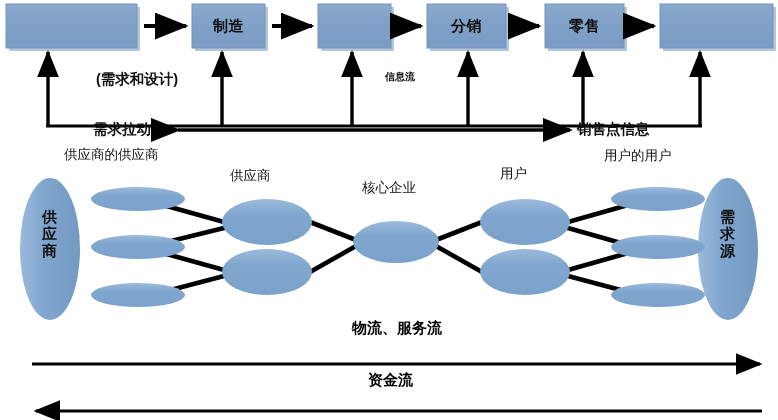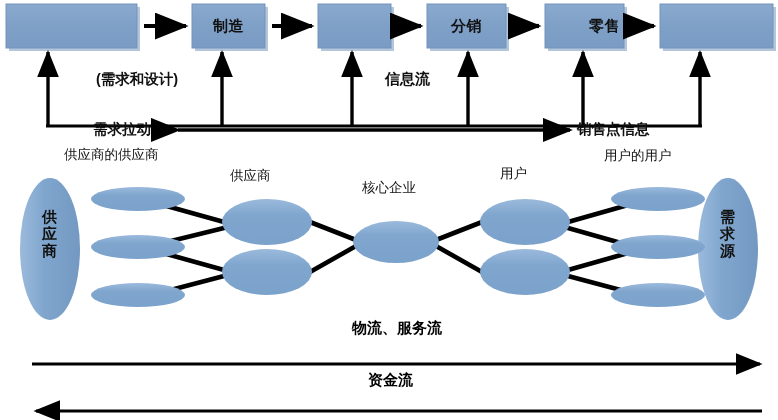--- a/index.html
+++ b/index.html
@@ -145,24 +145,24 @@
       <ellipse cx="658" cy="247" rx="47" ry="12" fill="url(#ellgrad)"></ellipse>
       <ellipse cx="658" cy="295" rx="47" ry="12" fill="url(#ellgrad)"></ellipse>
     </g>
 
     <line x1="32" y1="364" x2="760" y2="364" stroke="#000" stroke-width="3.2" marker-end="url(#ahs)"></line>
     <line x1="762" y1="411" x2="36" y2="411" stroke="#000" stroke-width="3.2" marker-end="url(#ahs)"></line>
   </svg>
 
   <div class="boxlabel" style="left:192px;top:4px;width:73px;height:44px;">制造</div>
   <div class="boxlabel" style="left:427px;top:4px;width:79px;height:44px;">分销</div>
-  <div class="boxlabel" style="left:545px;top:4px;width:79px;height:44px;padding-left:20px;">零售</div>
+  <div class="boxlabel" style="left:545px;top:4px;width:79px;height:44px;">零售</div>
 
   <div class="flowtext" style="left:96px;top:70px;font-size:14.5px;">(需求和设计)</div>
-  <div class="flowtext" style="left:385px;top:70px;font-size:15px;">信息流</div>
+  <div class="flowtext" style="left:385px;top:70px;font-size:10px;">信息流</div>
   <div class="flowtext" style="left:93px;top:120px;font-size:14.5px;">需求拉动</div>
   <div class="flowtext" style="left:577px;top:120px;font-size:14.5px;">销售点信息</div>
 
   <div class="nodelabel" style="left:64px;top:146px;">供应商的供应商</div>
   <div class="nodelabel" style="left:230px;top:167px;">供应商</div>
   <div class="nodelabel" style="left:362px;top:179px;">核心企业</div>
   <div class="nodelabel" style="left:500px;top:165px;">用户</div>
   <div class="nodelabel" style="left:604px;top:147px;">用户的用户</div>
 
   <div class="vtext" style="left:42px;top:209px;">

